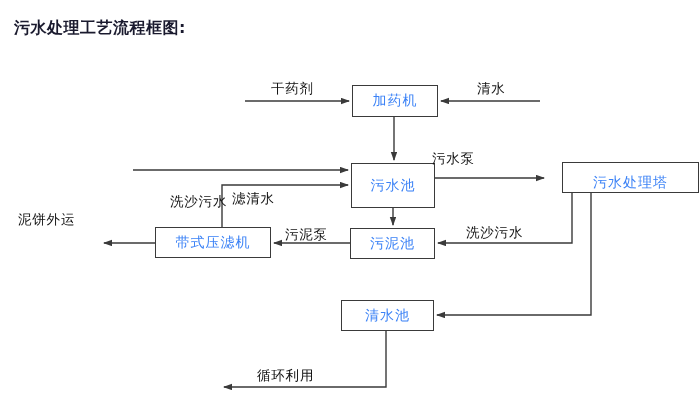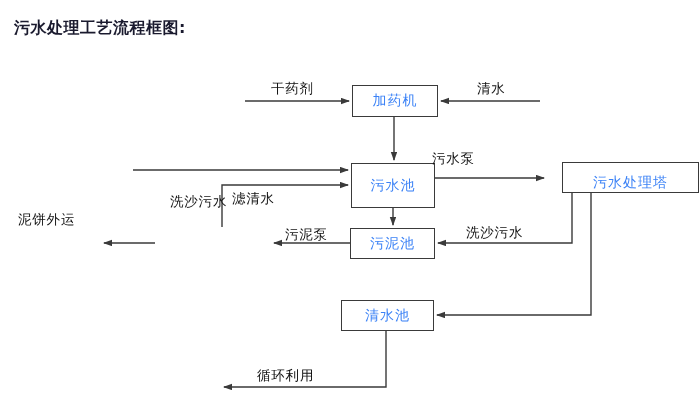--- a/index.html
+++ b/index.html
@@ -107,20 +107,23 @@
   </div>
 
   <div class="node" style="left:351px; top:163px; width:84px; height:45px;">
     <span>污水池</span>
   </div>
 
   <div class="node" style="left:562px; top:162px; width:137px; height:31px;align-items:flex-end;">
     <span>污水处理塔</span>
   </div>
 
+  <div class="node" style="left:155px; top:227px; width:116px; height:31px;">
+    <span>带式压滤机</span>
+  </div>
 
   <div class="node" style="left:350px; top:228px; width:85px; height:31px;">
     <span>污泥池</span>
   </div>
 
   <div class="node" style="left:341px; top:300px; width:93px; height:31px;">
     <span>清水池</span>
   </div>
 
   <div class="edge-label" style="left:271px; top:80px;">干药剂</div>

